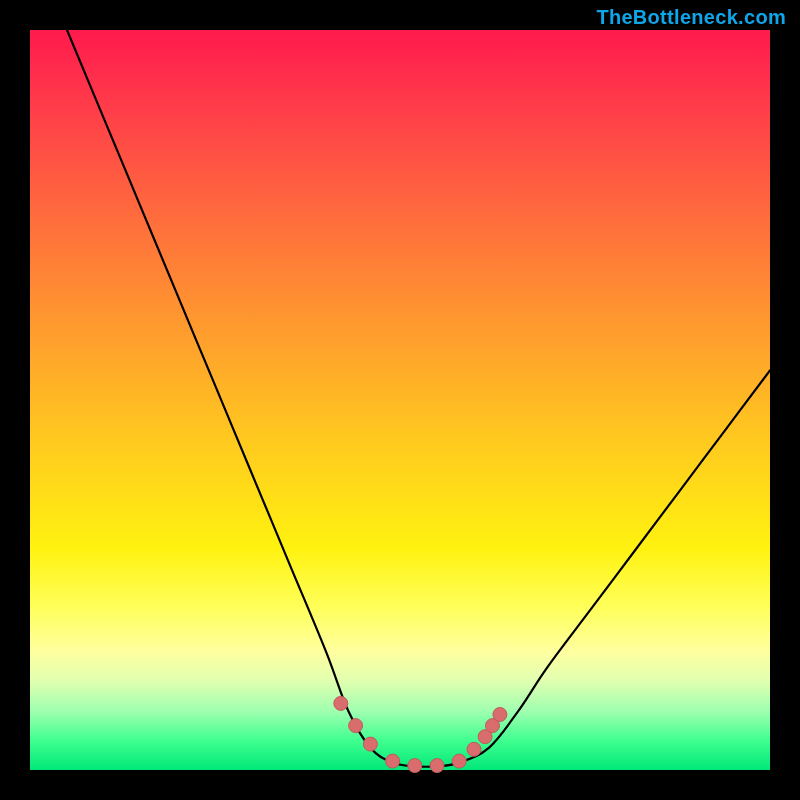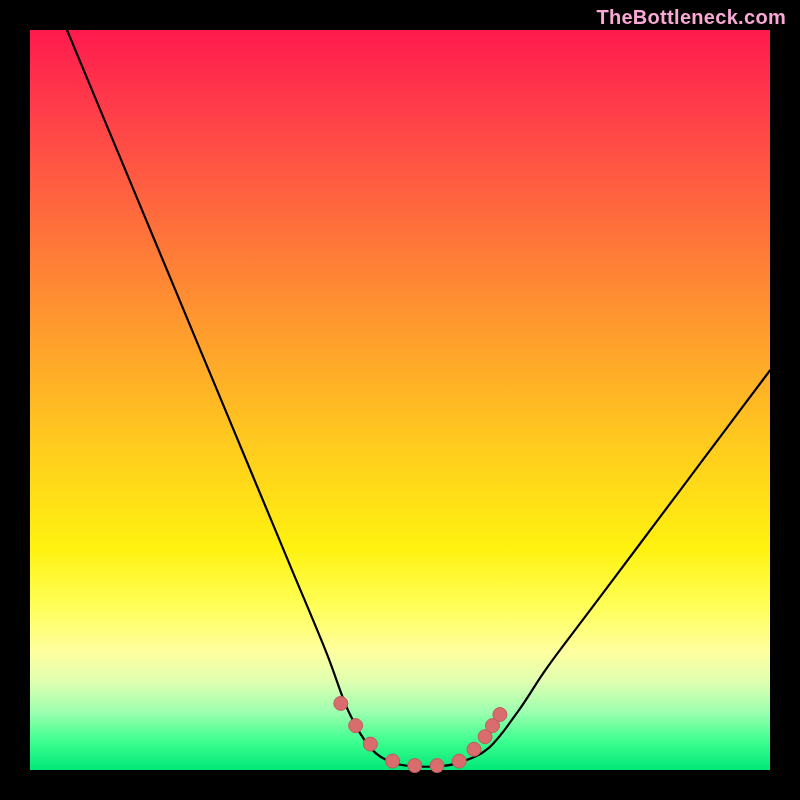--- a/index.html
+++ b/index.html
@@ -36,21 +36,21 @@
       #ffffa0 84%,
       #e0ffb0 88%,
       #a0ffb0 92%,
       #40ff90 96%,
       #00e878 100%);
   }
   .watermark {
     position: absolute;
     top: 6px;
     right: 14px;
-    color: #f9a8d4;
+    color: #0ea5e9;
     font-size: 20px;
     font-weight: 600;
     letter-spacing: 0.3px;
     user-select: none;
   }
   svg.curve {
     position: absolute;
     top: 0;
     left: 0;
     width: 740px;

